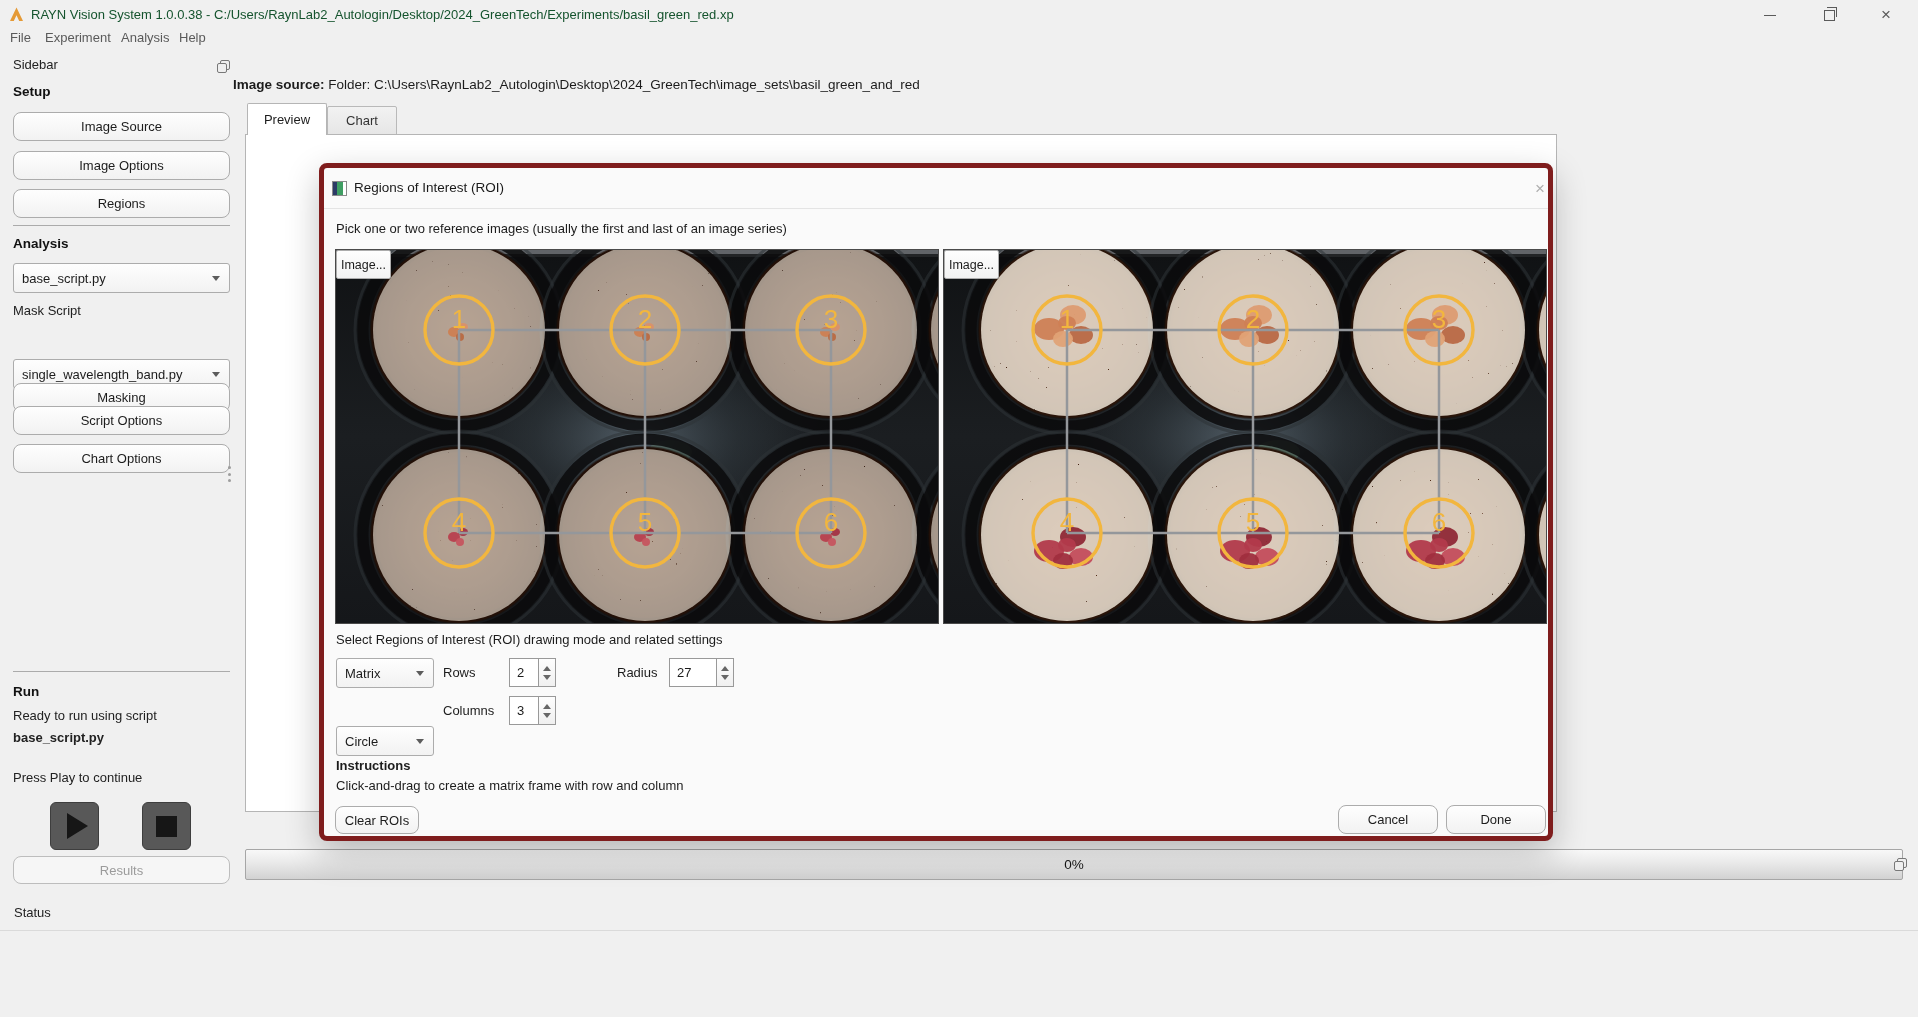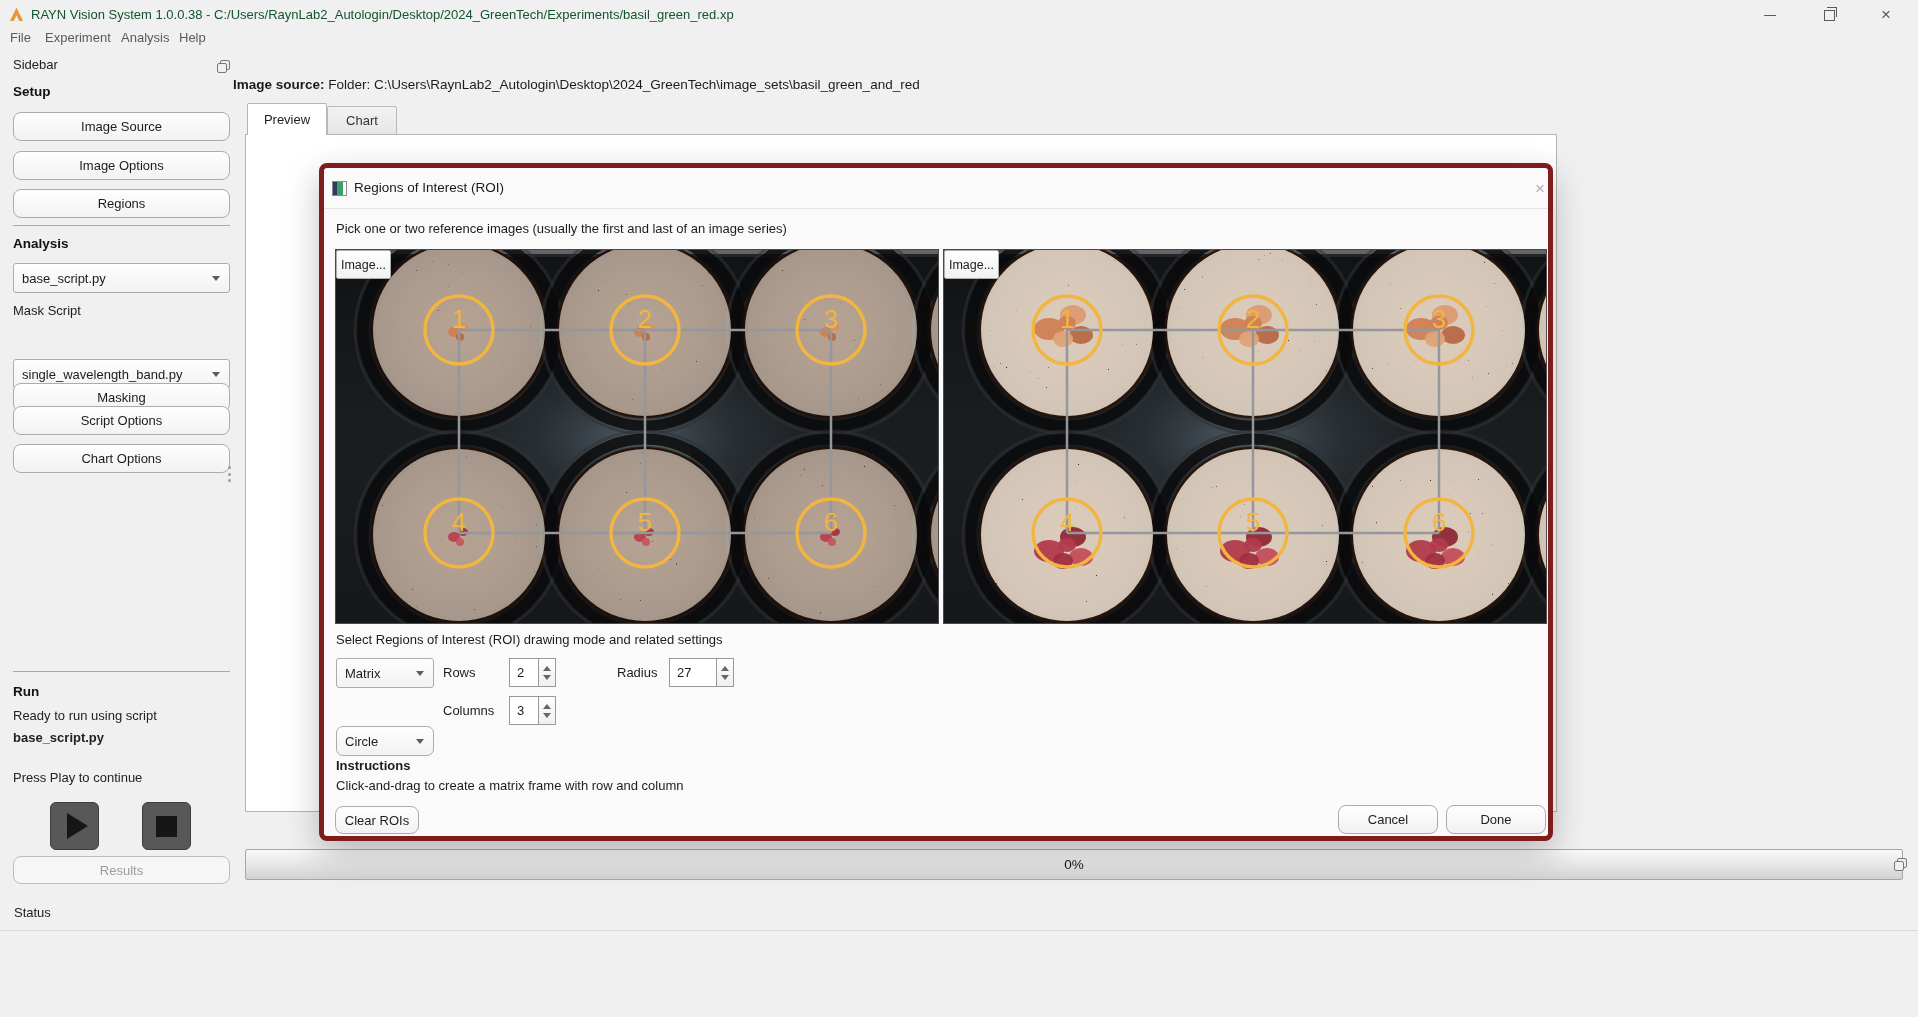--- a/index.html
+++ b/index.html
@@ -467,21 +467,21 @@
   </div>
   <span class="abs form-label" style="left:293px;top:490px;">Radius</span>
   <div class="spin" style="left:345px;top:490px;">
     <span class="spin-value" style="width:48px;">27</span>
     <span class="spin-arrows">
       <i class="arr-up"></i>
       <i class="arr-dn"></i>
     </span>
   </div>
 
-  <div class="abs combo dlg-combo" style="left:12px;top:528px;border-radius:7px;">
+  <div class="abs combo dlg-combo" style="left:12px;top:528px;">
     <span>Circle</span>
     <i class="caret"></i>
   </div>
   <span class="abs form-label" style="left:119px;top:528px;">Columns</span>
   <div class="spin" style="left:185px;top:528px;">
     <span class="spin-value" style="width:30px;">3</span>
     <span class="spin-arrows">
       <i class="arr-up"></i>
       <i class="arr-dn"></i>
     </span>

